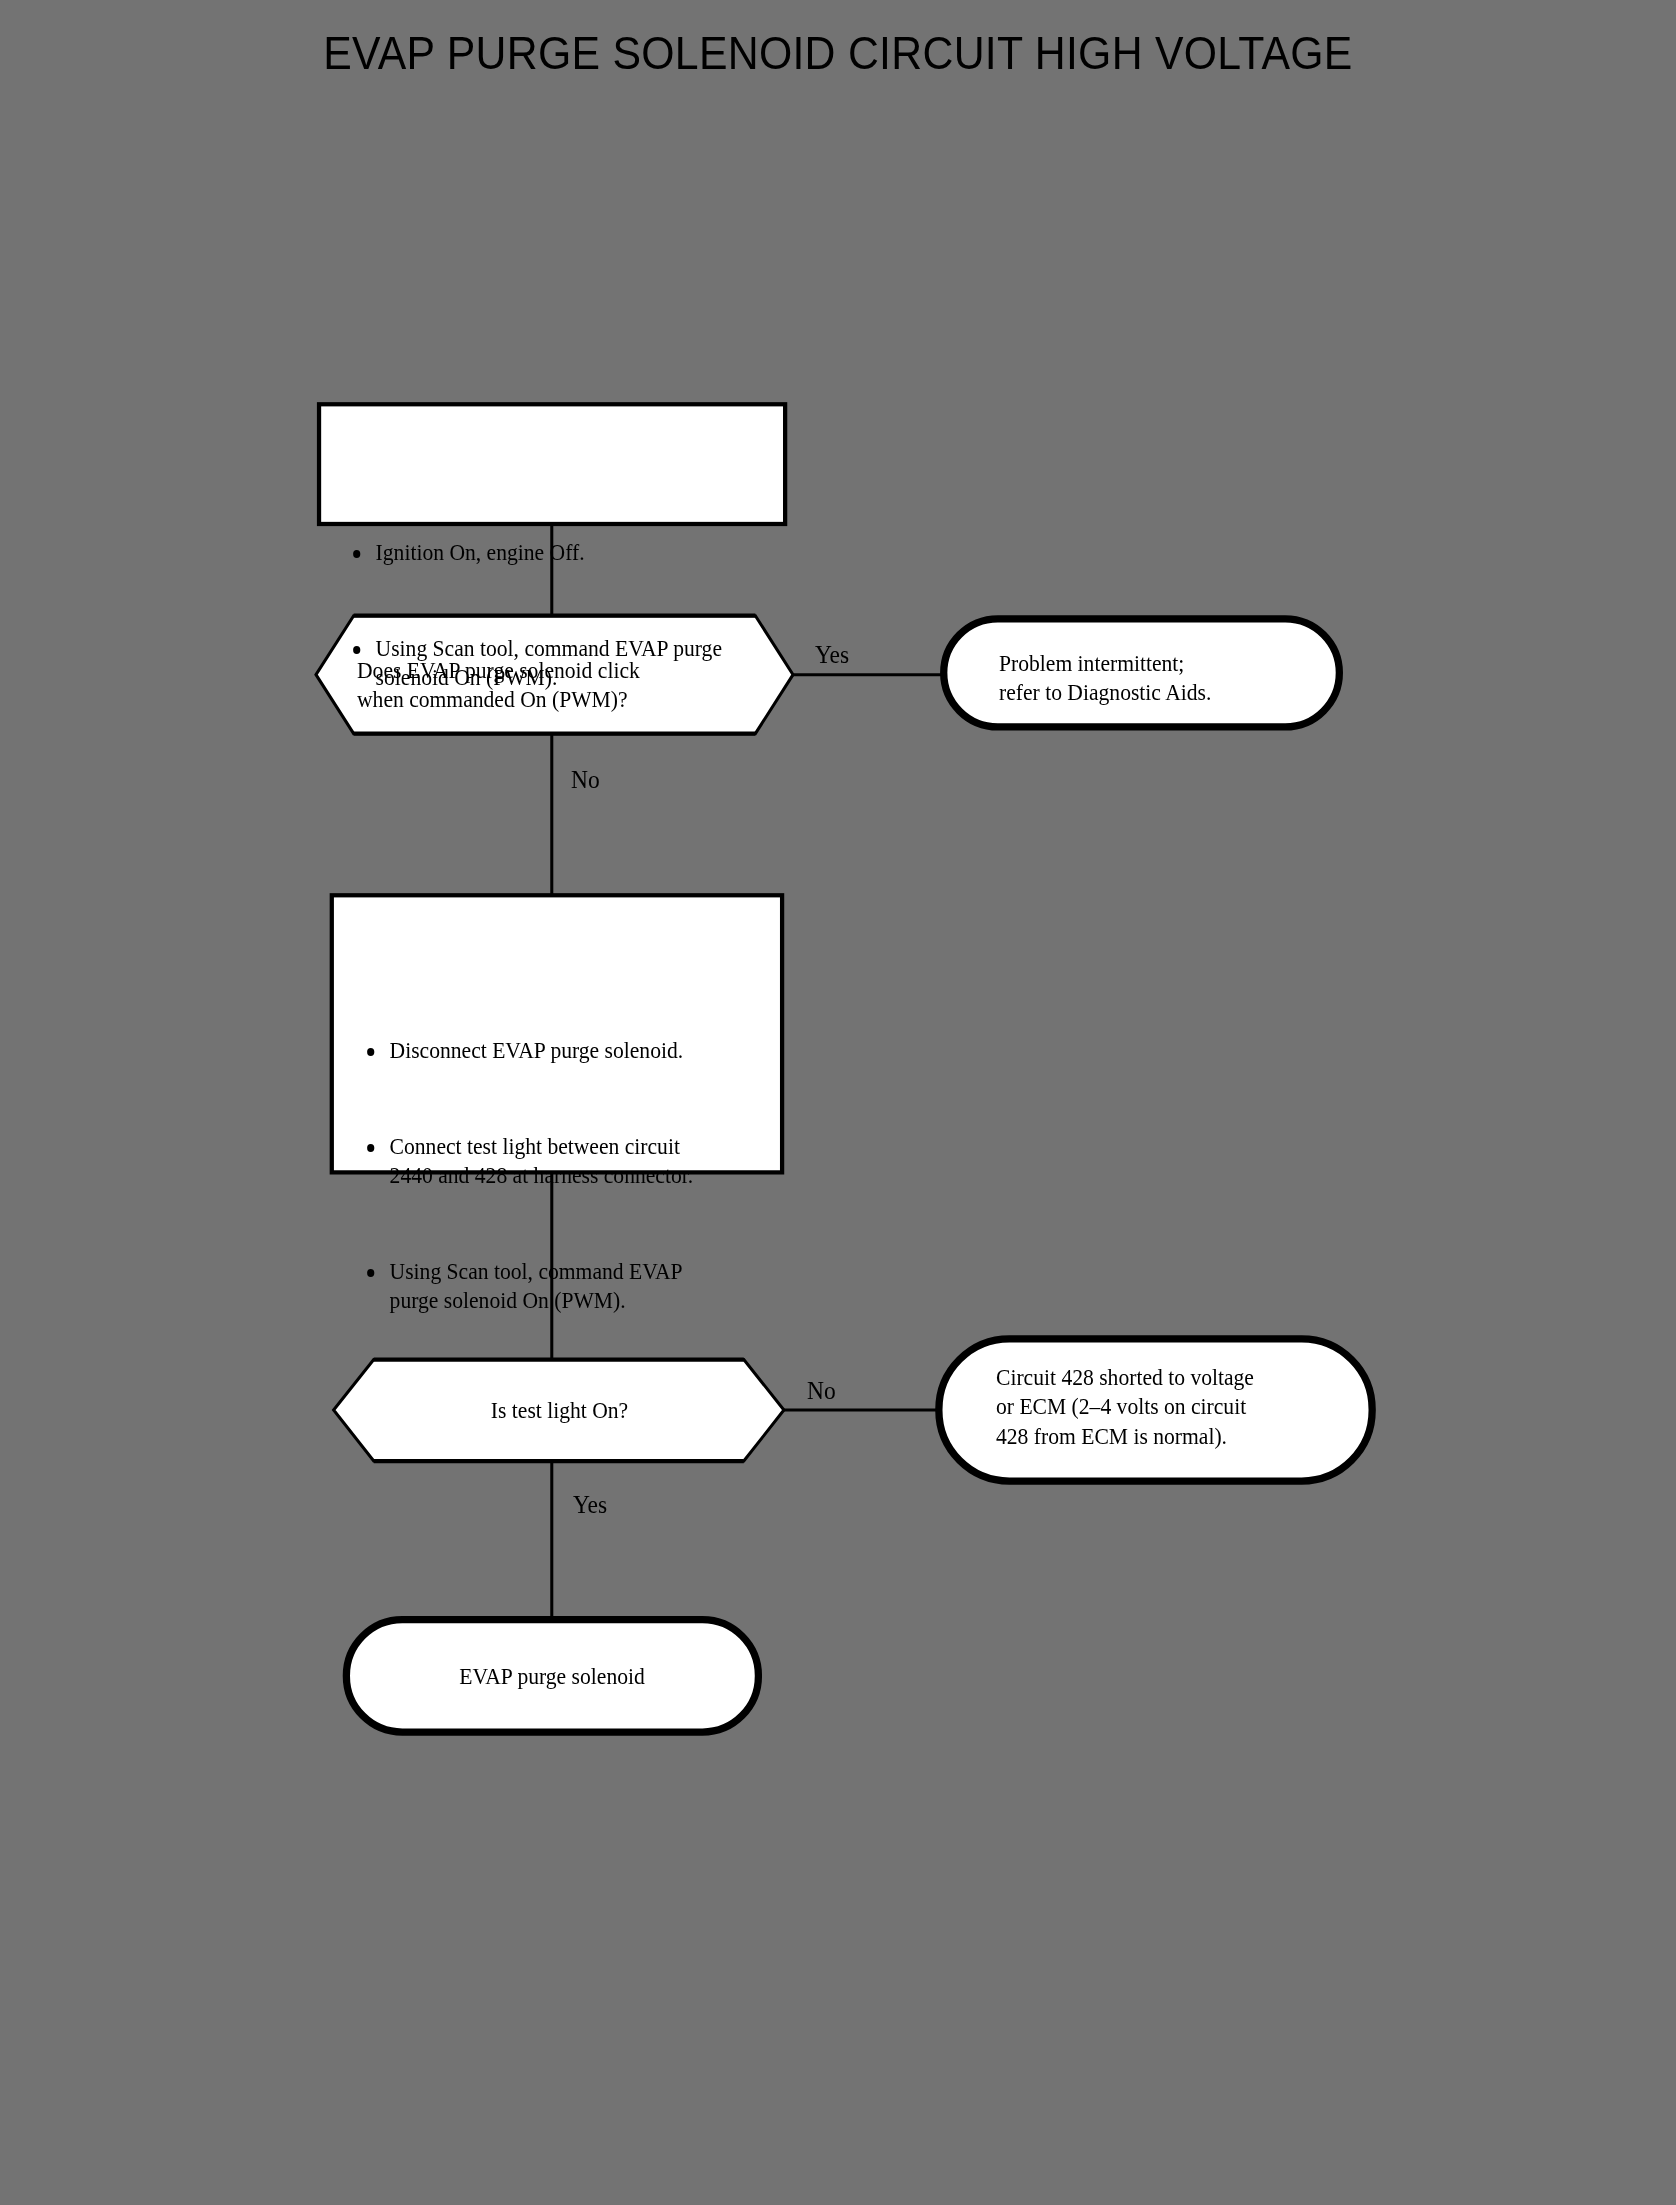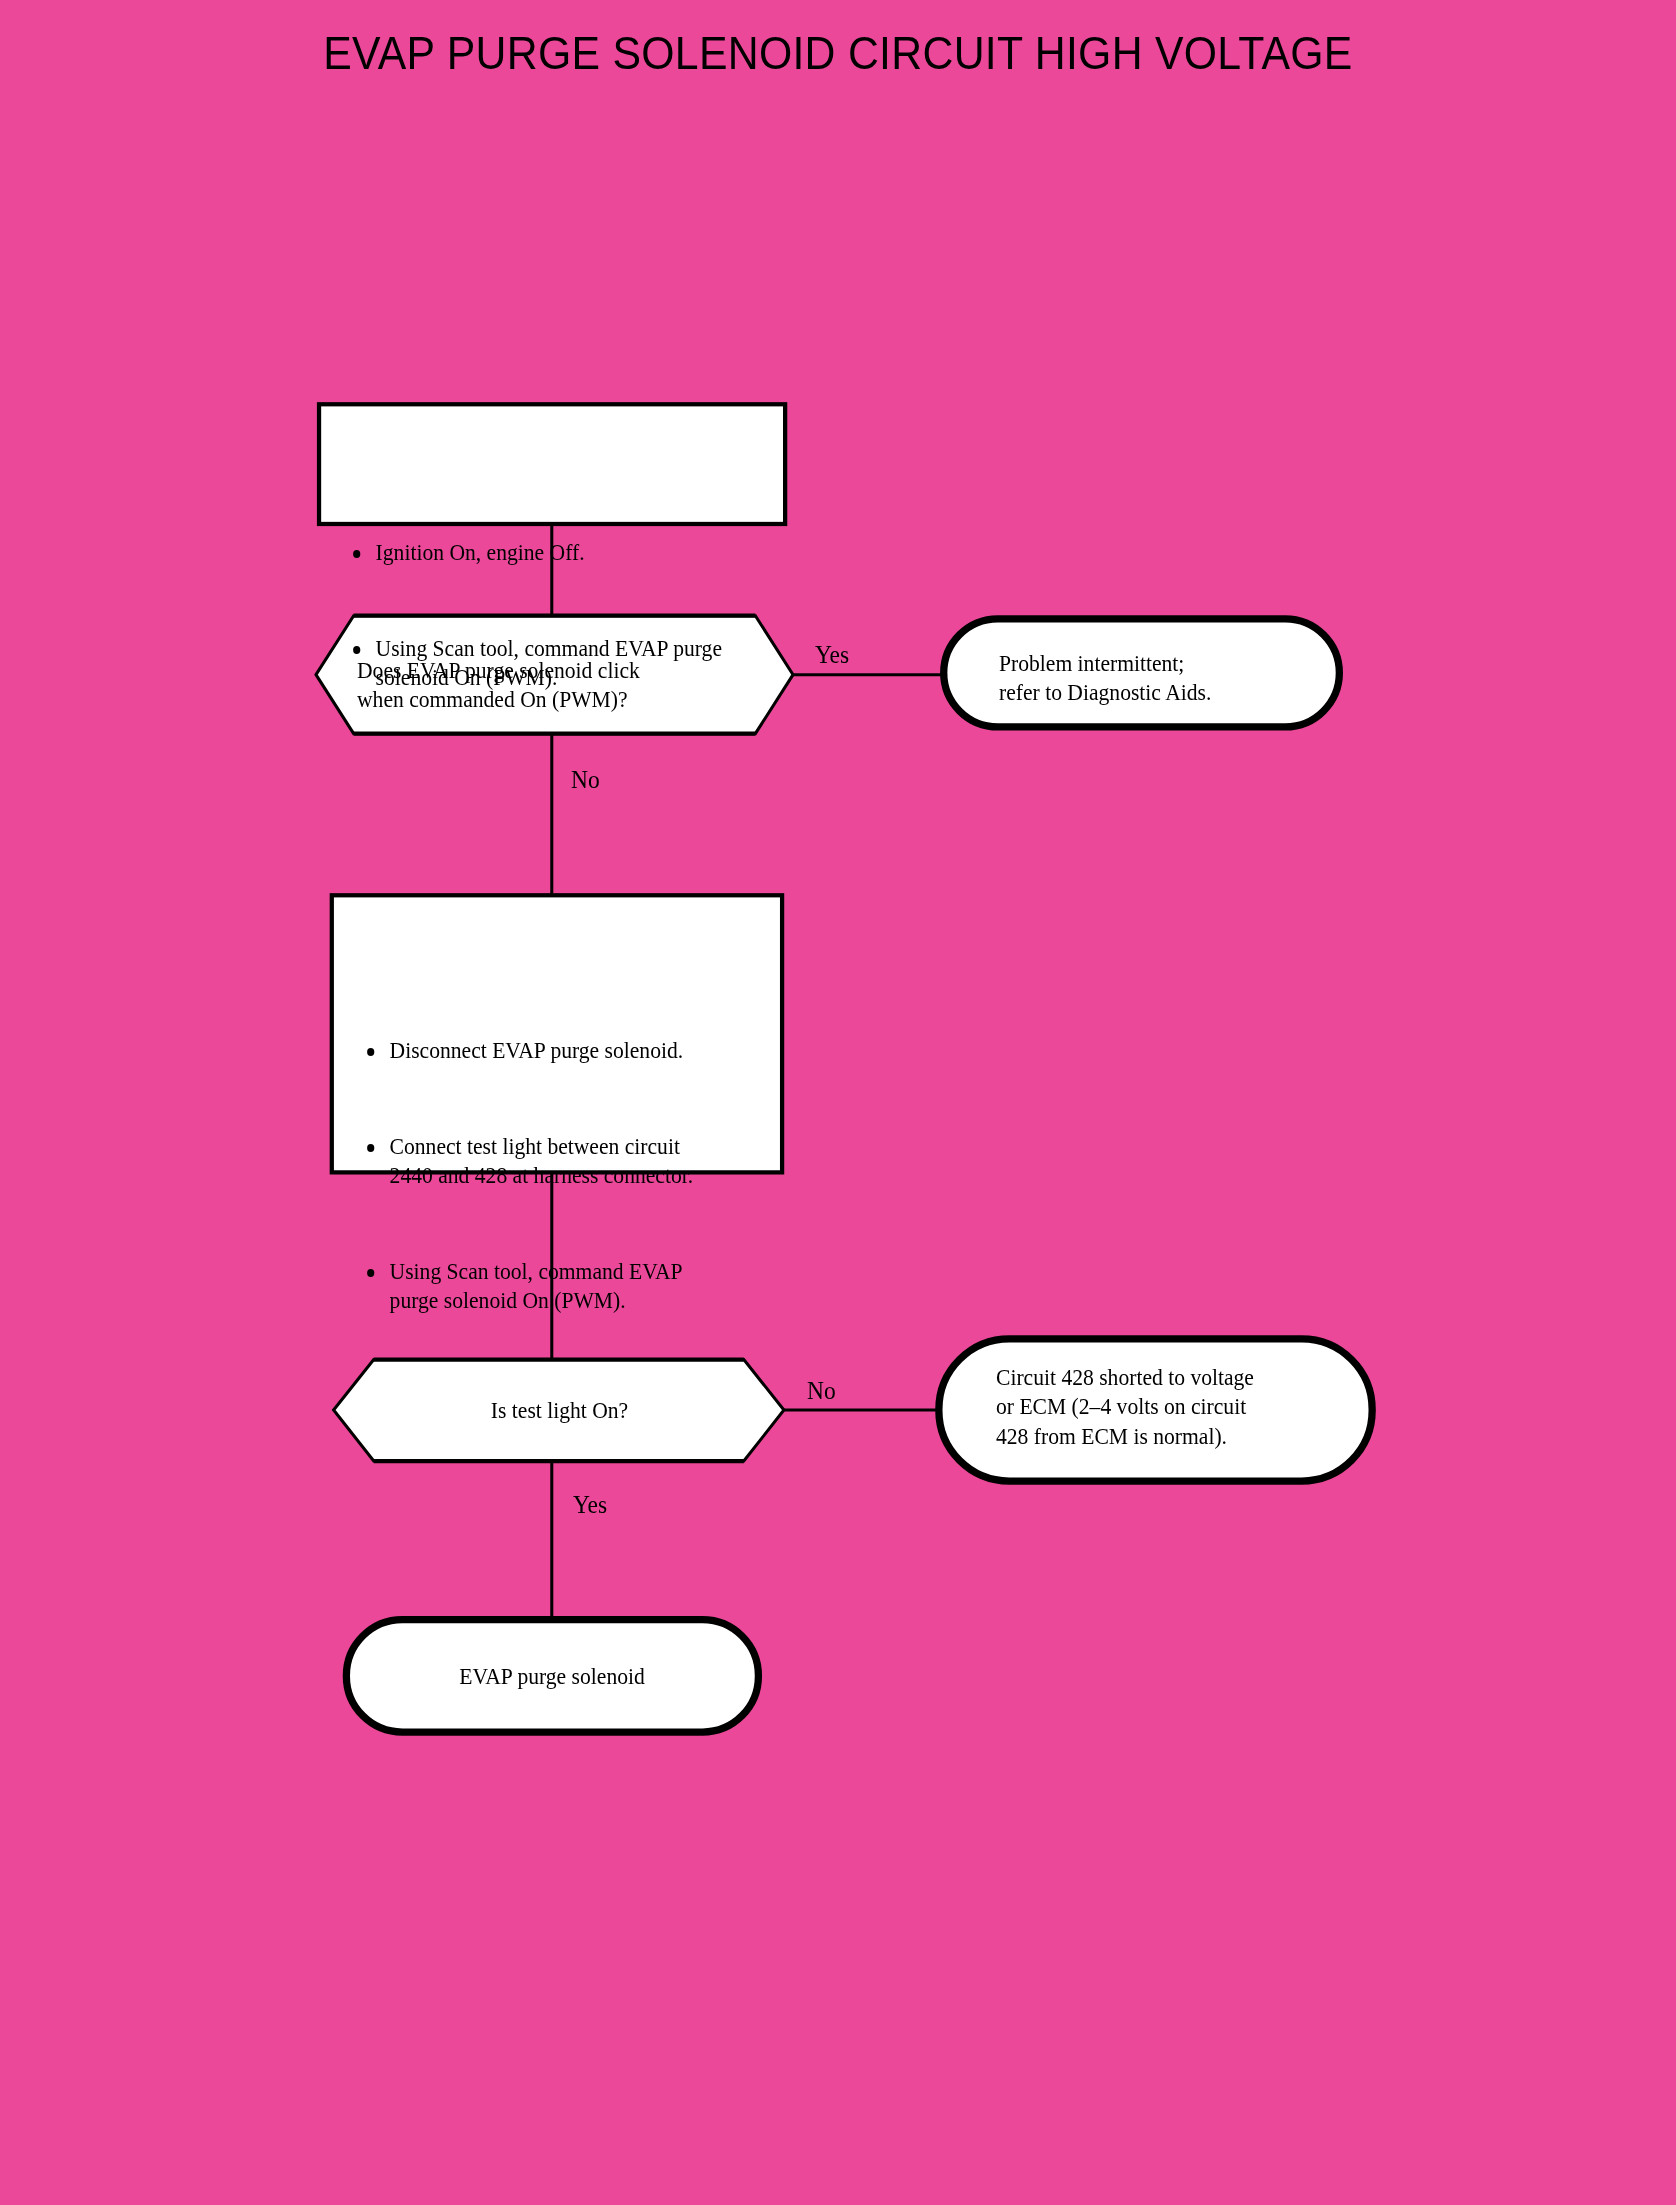--- a/index.html
+++ b/index.html
@@ -11,21 +11,21 @@
     width: 1676px;
     height: 2205px;
     position: relative;
     overflow: hidden;
     font-family: "Liberation Serif", "DejaVu Serif", serif;
     color: #000000;
   }
   #page {
     position: absolute;
     inset: 0;
-    background: #ec4899;
+    background: #737373;
   }
   #page-title {
     position: absolute;
     top: 25.5px;
     left: 0;
     width: 1676px;
     text-align: center;
     font-family: "Liberation Sans", "DejaVu Sans", sans-serif;
     font-weight: 400;
     font-size: 46px;

